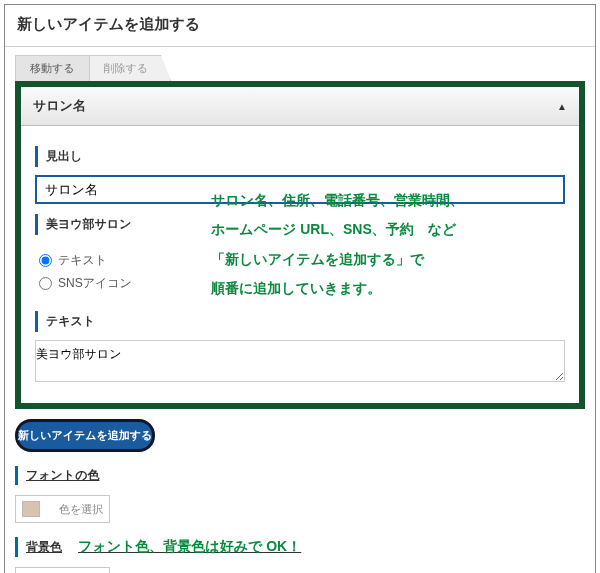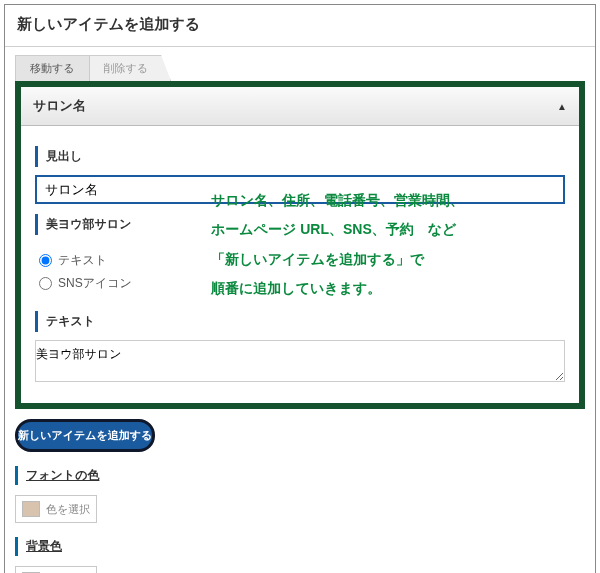--- a/index.html
+++ b/index.html
@@ -122,21 +122,21 @@
       gap: 24px;
       text-decoration: underline;
     }
     .color-btn {
       border: 1px solid #c8c8c8;
       padding: 5px 6px;
       font-size: 11px;
       color: #888;
       display: inline-flex;
       align-items: center;
-      gap: 6px;
+      gap: 19px;
       background: #fff;
     }
     .swatch {
       width: 18px; height: 16px;
       border: 1px solid #bbb;
       display: inline-block;
     }
     .swatch.tan { background: #d8c4ae; }
     .swatch.white { background: #fff; }
     .annotation2 {
@@ -198,20 +198,21 @@
     <div class="section-label">
       <span>フォントの色</span>
     </div>
     <button class="color-btn">
       <span class="swatch tan"></span>
       <span>色を選択</span>
     </button>
 
     <div class="section-label bg-row">
       <span>背景色</span>
+      <span class="annotation2">フォント色、背景色は好みで OK！</span>
     </div>
     <button class="color-btn">
       <span class="swatch white"></span>
       <span>色を選択</span>
     </button>
 
   </div>
 </div>
 
 </body></html>

